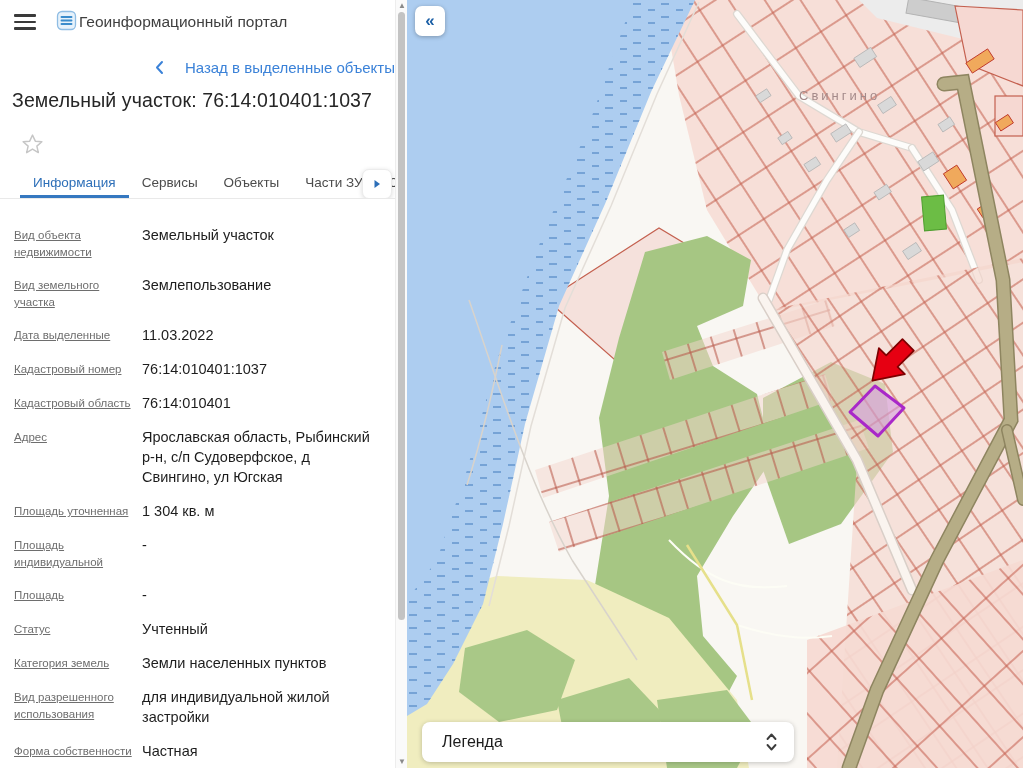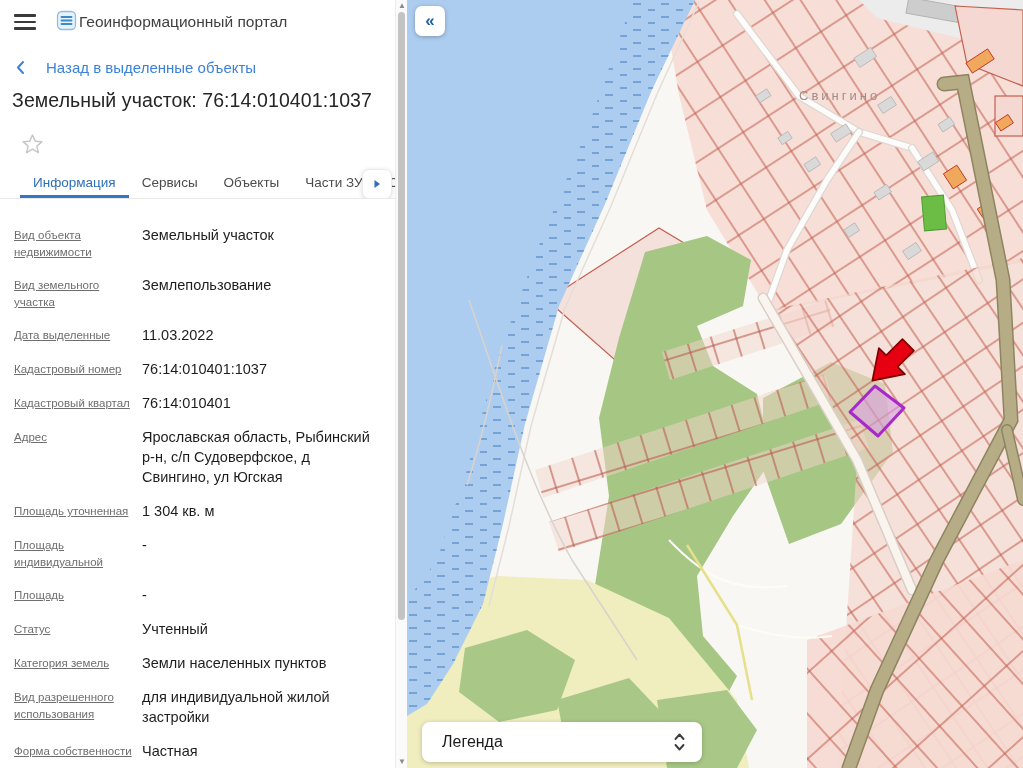--- a/index.html
+++ b/index.html
@@ -7,21 +7,21 @@
               font-family:"Liberation Sans", sans-serif; }
   .stage { position:relative; width:1023px; height:768px; }
 
   
   .panel { position:absolute; left:0; top:0; width:395px; height:768px; background:#fff; overflow:hidden; }
   .topbar { display:flex; align-items:center; height:44px; padding-left:14px; }
   .burger { width:22px; height:16px; display:flex; flex-direction:column; justify-content:space-between; cursor:pointer; }
   .burger span { display:block; height:2.6px; background:#3a3a3a; border-radius:1px; }
   .logo { margin-left:20px; }
   .app-title { margin-left:2px; font-size:15.5px; color:#3f3f3f; }
-  .back { display:flex; align-items:center; gap:20px; margin:15px 0 0 15px; color:#3b82d8; font-size:15px; cursor:pointer; text-decoration:none; }
+  .back { display:flex; align-items:center; gap:20px; margin:15px 0 0 15px; color:#3b82d8; font-size:15px; cursor:pointer; text-decoration:none;justify-content:flex-end; }
   h1.page-title { margin:13px 14px 0 12px; font-size:19.5px; font-weight:500; color:#262626; letter-spacing:.1px; }
   .star-wrap { margin:16px 0 2px 16px; width:32px; height:32px; display:flex; align-items:center; justify-content:center; cursor:pointer; }
   .tabs { position:relative; display:flex; margin-top:6px; border-bottom:1px solid #e9e9e9; padding-left:20px; white-space:nowrap; overflow:hidden; }
   .tab { padding:9px 13px 8px 13px; font-size:13.5px; color:#4c4c4c; cursor:pointer; flex:0 0 auto; }
   .tab.active { color:#2d6fb8; border-bottom:3px solid #3578c0; padding-bottom:5px; }
   .tabs-more { position:absolute; right:3px; top:3px; width:30px; height:30px; background:#fff; border:1px solid #ececec;
                border-radius:7px; box-shadow:0 1px 5px rgba(0,0,0,.14); display:flex; align-items:center; justify-content:center; cursor:pointer; }
   .rows { padding:26px 14px 0 14px; }
   .row { display:flex; margin-bottom:14px; }
   .lbl { width:128px; flex:0 0 128px; font-size:11.5px; line-height:17px; color:#6e6e6e; padding-top:2px;text-decoration:underline; }
@@ -32,21 +32,21 @@
   .vthumb { position:absolute; left:2px; top:12px; width:7px; height:608px; background:#c3c3c3; border-radius:4px; cursor:pointer; }
   .varrow { position:absolute; left:0; width:12px; height:12px; font-size:8px; line-height:12px; text-align:center; color:#8a8a8a; cursor:pointer; }
   .varrow.up { top:0; } .varrow.down { bottom:0; }
 
   
   .map { position:absolute; left:407px; top:0; width:616px; height:768px; }
   .map svg { display:block; }
   .collapse-btn { position:absolute; left:8px; top:6px; width:30px; height:30px; background:#fff; border-radius:7px;
                   box-shadow:0 1px 4px rgba(0,0,0,.28); display:flex; align-items:center; justify-content:center;
                   color:#1b5fa6; font-size:17px; font-weight:bold; cursor:pointer; }
-  .legend-bar { position:absolute; left:15px; top:722px; width:280px; height:40px; background:#fff; border-radius:8px;
+  .legend-bar { position:absolute; left:15px; top:722px; width:372px; height:40px; background:#fff; border-radius:8px;
                 box-shadow:0 1px 5px rgba(0,0,0,.22); display:flex; align-items:center; justify-content:space-between;
                 padding:0 16px 0 20px; cursor:pointer; }
   .legend-label { font-size:16px; color:#1c1c1c; }
 </style>
 </head>
 <body>
 
 <div class="stage">
 
   <div class="panel">
@@ -105,21 +105,21 @@
         </div>
       <div class="row">
           <div class="lbl">Дата выделенные</div>
           <div class="val">11.03.2022</div>
         </div>
       <div class="row">
           <div class="lbl">Кадастровый номер</div>
           <div class="val">76:14:010401:1037</div>
         </div>
       <div class="row">
-          <div class="lbl">Кадастровый квартал</div>
+          <div class="lbl">Кадастровый область</div>
           <div class="val">76:14:010401</div>
         </div>
       <div class="row">
           <div class="lbl">Адрес</div>
           <div class="val">Ярославская область, Рыбинский р-н, с/п Судоверфское, д Свингино, ул Югская</div>
         </div>
       <div class="row">
           <div class="lbl">Площадь уточненная</div>
           <div class="val">1 304 кв. м</div>
         </div>

